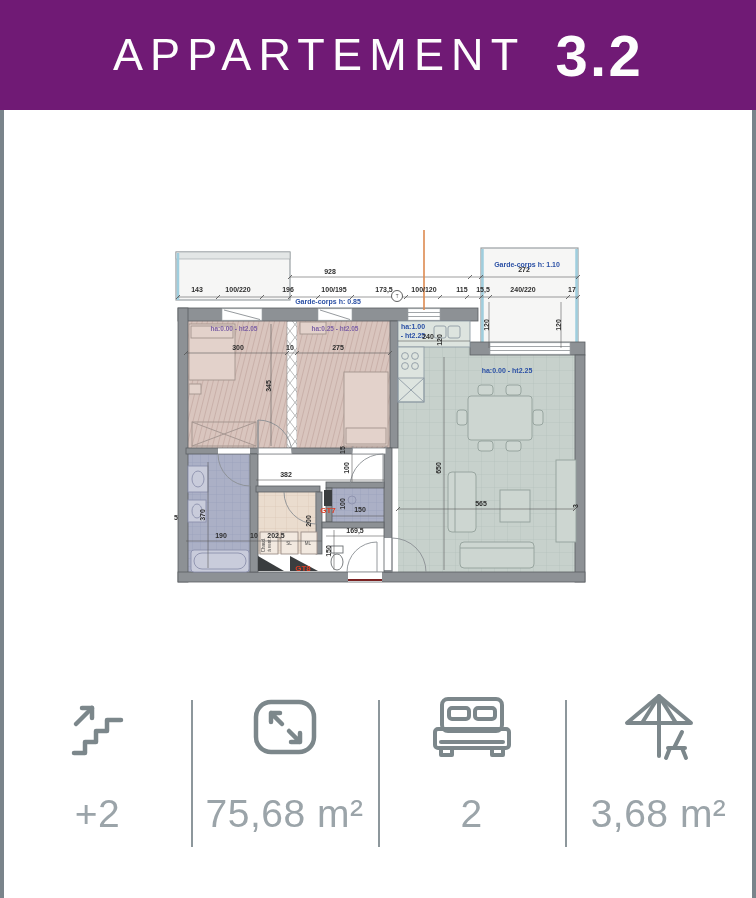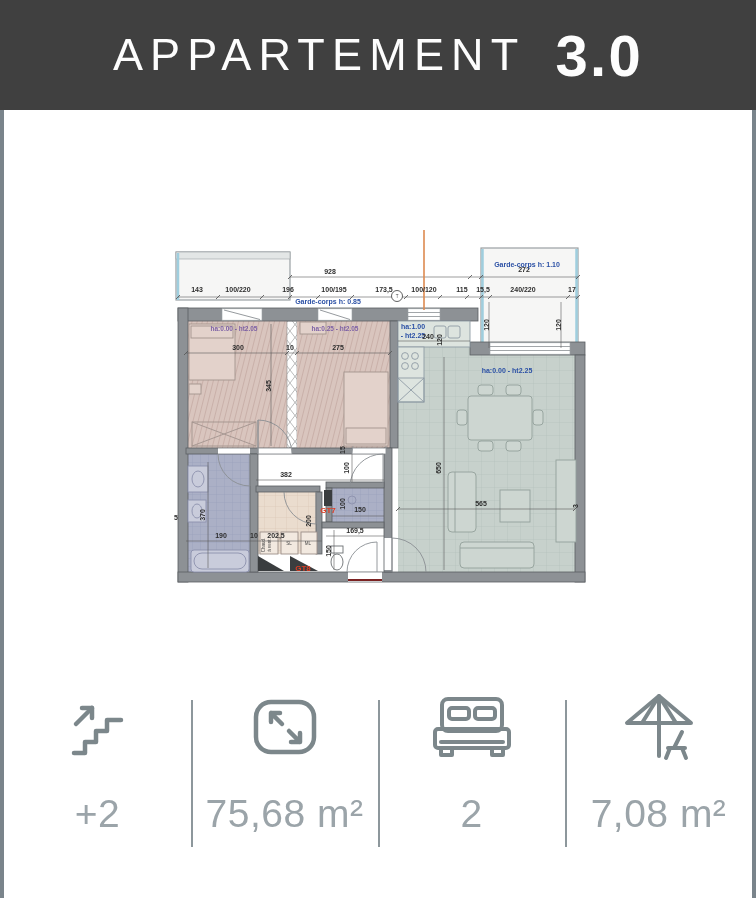--- a/index.html
+++ b/index.html
@@ -4,21 +4,21 @@
 <style>
   html,body{margin:0;padding:0;}
   body{
     width:756px;height:898px;overflow:hidden;position:relative;
     background:#7A848B;
     font-family:"Liberation Sans",sans-serif;
   }
   
   .banner{
     position:absolute;top:0;left:0;width:756px;height:110px;
-    background:#404040;display:flex;align-items:center;justify-content:center;
+    background:#701a75;display:flex;align-items:center;justify-content:center;
   }
   .banner .t1{
     color:#FDFDFD;font-size:45px;font-weight:400;letter-spacing:0.16em;
   }
   .banner .t2{
     color:#FDFDFD;font-size:58px;font-weight:bold;margin-left:30px;letter-spacing:0.04em;
   }
   
   .card{
     position:absolute;top:110px;left:4px;right:4px;bottom:0;
@@ -44,21 +44,21 @@
   .stat-icon svg{stroke:#7C878B;fill:none;stroke-linecap:round;stroke-linejoin:round;}
   .stat-value{
     margin-top:32px;font-size:39px;color:#9BA4A9;letter-spacing:0.5px;white-space:nowrap;
   }
 </style>
 </head>
 <body>
 
 <div class="banner">
   <span class="t1">APPARTEMENT</span>
-  <span class="t2">3.0</span>
+  <span class="t2">3.2</span>
 </div>
 
 <div class="card"></div>
 
 <svg class="plan-svg" viewBox="0 0 756 560">
   <defs>
     <pattern id="hatchPink" width="5" height="5" patternUnits="userSpaceOnUse" patternTransform="rotate(14)">
       <rect width="5" height="5" fill="#D9C5BE"></rect>
       <line x1="2.5" y1="0" x2="2.5" y2="5" stroke="#C5ABA3" stroke-width="0.8"></line>
     </pattern>
@@ -341,16 +341,16 @@
     <div class="stat-icon">
       <svg width="92" height="70" viewBox="0 0 92 70" stroke-width="4">
         <path d="M46,4 L14,31 H78 Z"></path>
         <path d="M46,4 L29,31 M46,4 L63,31"></path>
         <line x1="46" y1="8" x2="46" y2="64"></line>
         <path d="M69,40 L61,56"></path>
         <path d="M55,56 H72"></path>
         <path d="M57,56 L53,66 M69,56 L73,66"></path>
       </svg>
     </div>
-    <div class="stat-value">7,08 m²</div>
+    <div class="stat-value">3,68 m²</div>
   </div>
 
 </div>
 
 </body></html>

